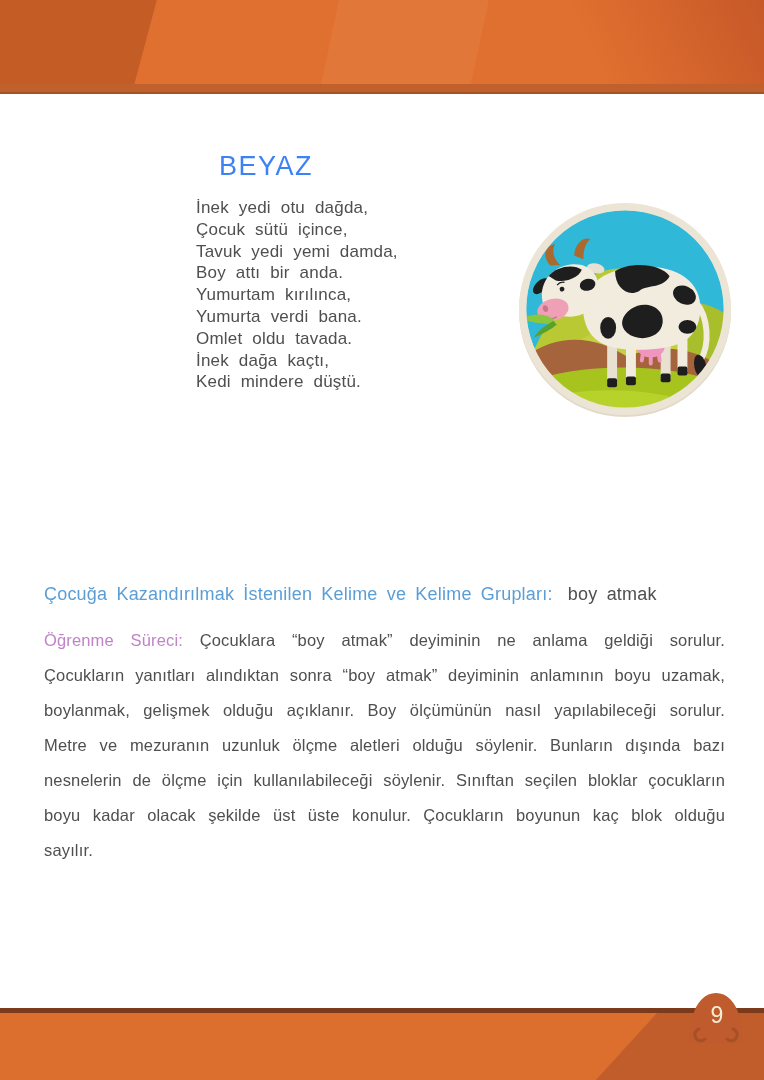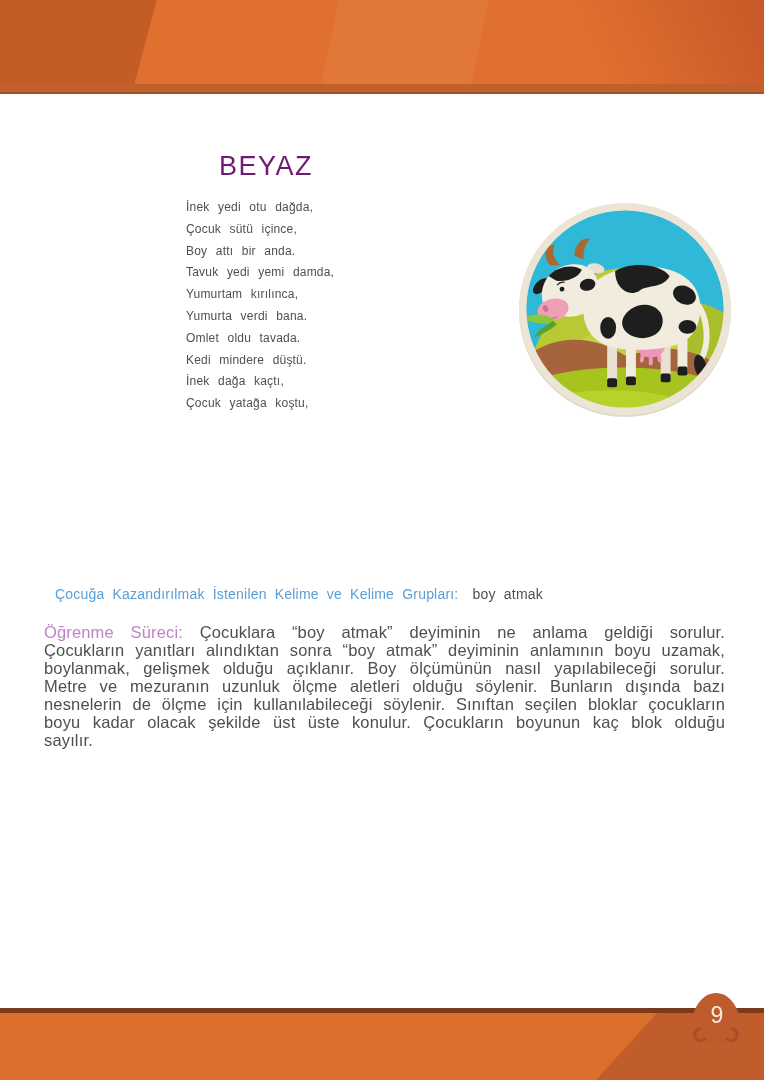--- a/index.html
+++ b/index.html
@@ -53,62 +53,63 @@
 
   
   .page-title {
     position: absolute;
     left: 186px; top: 151px;
     width: 160px;
     text-align: center;
     font-size: 27px;
     font-weight: 500;
     letter-spacing: 1.5px;
-    color: #701a75;
+    color: #3b82f6;
   }
   .poem {
     position: absolute;
     left: 186px; top: 197px;
     width: 330px;
   }
   .poem-line {
-    font-size: 12px;
+    font-size: 17px;
     line-height: 21.8px;
     color: #4f4f4f;
     letter-spacing: 0.2px;
     word-spacing: 5px;
     white-space: nowrap;
+    margin-left: 10px;
   }
 
   
   .illustration {
     position: absolute;
     left: 516px; top: 200px;
     width: 218px; height: 218px;
   }
 
   
   .keywords {
     position: absolute;
-    left: 55px; top: 583px;
+    left: 44px; top: 583px;
     width: 710px;
-    font-size: 14px;
+    font-size: 18px;
     line-height: 22px;
     letter-spacing: 0.2px;
     word-spacing: 4px;
   }
   .kw-label { color: #5b9ed6; }
   .kw-value { color: #4f4f4f; margin-left: 6px; }
 
   .process {
     position: absolute;
     left: 44px; top: 623px;
     width: 681px;
     font-size: 16.5px;
-    line-height: 18px;
+    line-height: 35px;
     letter-spacing: 0.15px;
     word-spacing: 3px;
     text-align: justify;
     color: #4f4f4f;
   }
   .proc-label { color: #c083c8; }
 
   
   .footer-line {
     position: absolute;
@@ -151,28 +152,27 @@
     <div class="header-sheen"></div>
     <div class="header-dark-left"></div>
   </div>
   <div class="header-strip"></div>
 
   <h1 class="page-title">BEYAZ</h1>
 
   <div class="poem">
     <div class="poem-line">İnek yedi otu dağda,</div>
     <div class="poem-line">Çocuk sütü içince,</div>
+    <div class="poem-line">Tavuk yedi yemi damda,</div>
     <div class="poem-line">Boy attı bir anda.</div>
-    <div class="poem-line">Tavuk yedi yemi damda,</div>
     <div class="poem-line">Yumurtam kırılınca,</div>
     <div class="poem-line">Yumurta verdi bana.</div>
     <div class="poem-line">Omlet oldu tavada.</div>
+    <div class="poem-line">İnek dağa kaçtı,</div>
     <div class="poem-line">Kedi mindere düştü.</div>
-    <div class="poem-line">İnek dağa kaçtı,</div>
-    <div class="poem-line">Çocuk yatağa koştu,</div>
   </div>
 
   <div class="illustration">
     <svg viewBox="0 0 220 220" width="218" height="218">
       <defs>
         <clipPath id="sceneClip">
             <circle cx="110" cy="110" r="100"></circle>
           </clipPath>
       </defs>
       <circle cx="110" cy="112" r="107" fill="#e2dac9"></circle>

